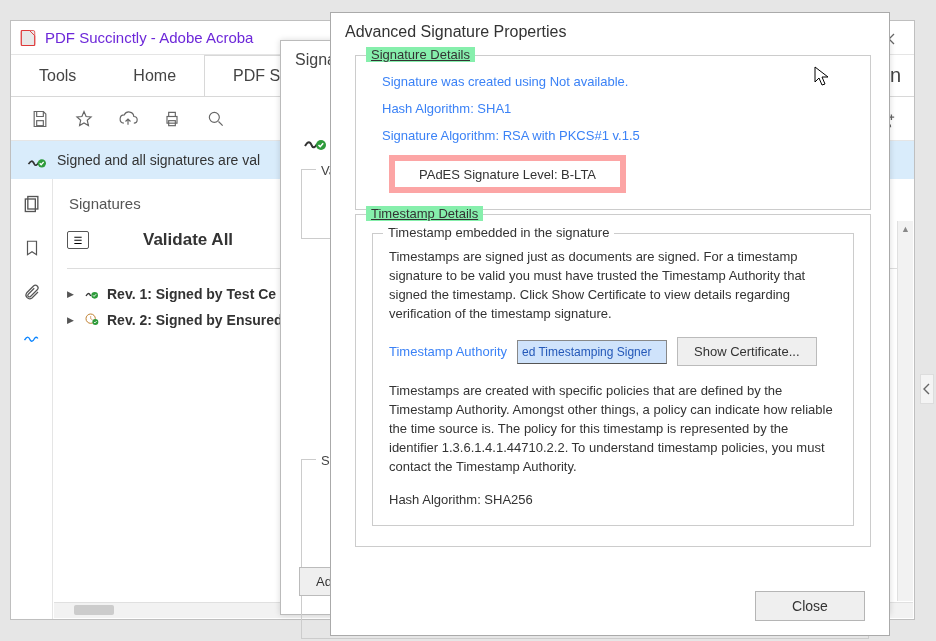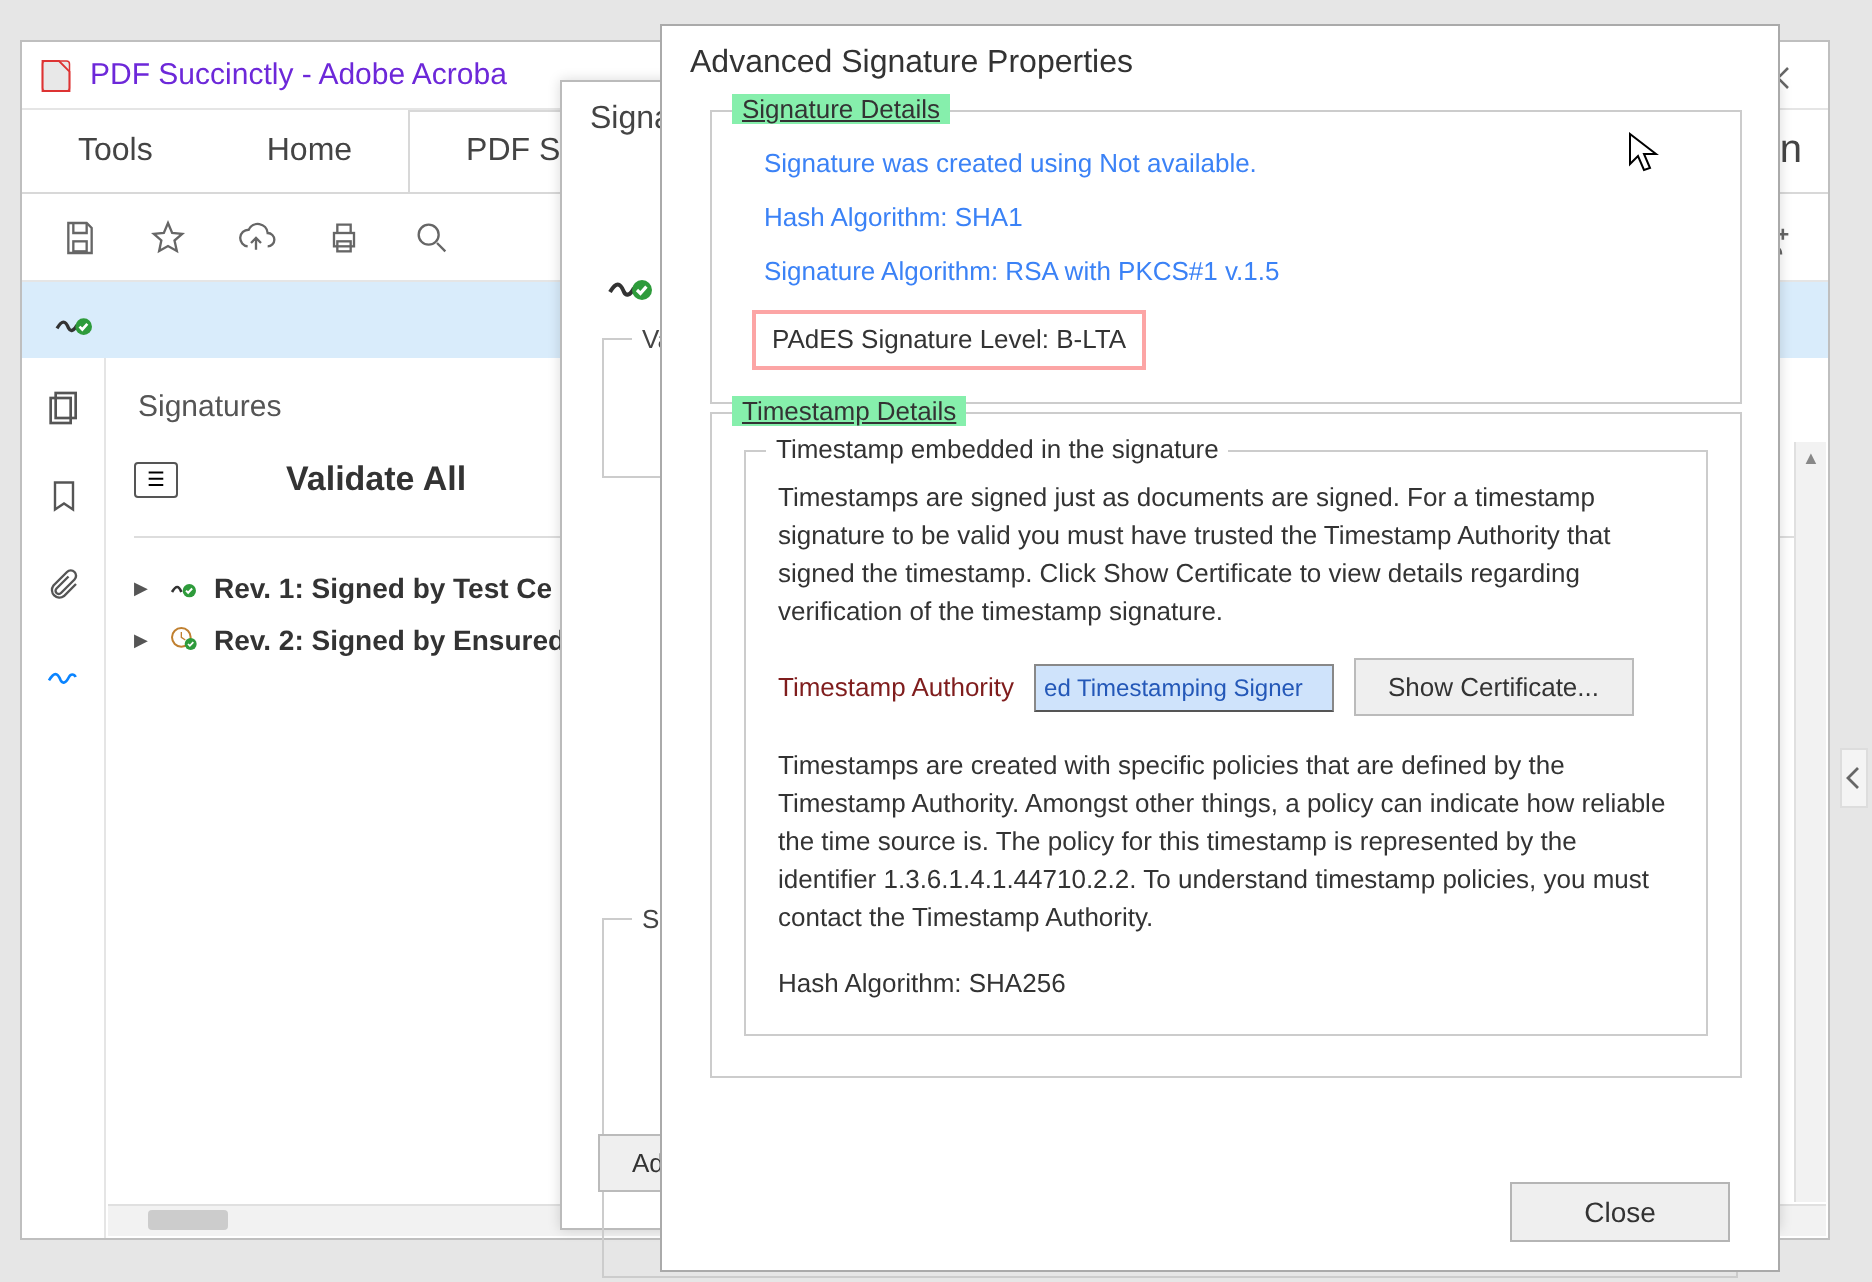--- a/index.html
+++ b/index.html
@@ -48,26 +48,26 @@
   .legend{ position:relative; top:-19px; background:#fff; padding:0 5px; font-size:13px; color:#444; display:inline-block;}
   .adv-btn-row{ position:absolute; bottom:18px; left:18px;}
   .std-btn{ background:#efefef; border:1px solid #bbb; font-size:13px; color:#333; padding:6px 16px; }
 
   
   .front-dialog{ position:absolute; left:330px; top:12px; width:560px; height:624px; background:#fff; border:1px solid #aaa;}
   .front-title{ padding:10px 14px; font-size:16px; color:#333;}
   .groupbox{ margin:4px 18px 4px 24px; border:1px solid #ccc; padding:14px 16px 16px 16px; position:relative;}
   .groupbox .gb-legend{ position:absolute; top:-9px; left:10px; background:#86efac; padding:0 5px; font-size:13px; color:#333;text-decoration:underline;}
   .gb-line{ font-size:13px; color:#3b82f6; margin:4px 0 12px 10px;}
-  .highlight-box{ border:2px solid #fca5a5; padding:4px 8px; display:inline-block; margin-left:4px;}
+  .highlight-box{ border:6px solid #fca5a5; padding:4px 24px; display:inline-block; margin-left:17px;}
   .inner-group{ border:1px solid #ccc; padding:14px 16px; position:relative; margin-top:4px;}
   .inner-group .ig-legend{ position:absolute; top:-9px; left:10px; background:#fff; padding:0 5px; font-size:13px; color:#333;}
   .para{ font-size:13px; color:#333; line-height:1.45; margin:0 0 14px 0;}
   .ts-row{ display:flex; align-items:center; gap:10px; margin-bottom:16px;}
-  .ts-label{ font-size:13px; color:#7f1d1d;}
+  .ts-label{ font-size:13px; color:#3b82f6;}
   .ts-val{ background:#cfe3fb; border:1px solid #888; border-bottom:1px solid #555; width:150px; height:24px; font-size:12px; color:#2458b8; display:flex; align-items:center; padding:0 4px; overflow:hidden; white-space:nowrap;}
   .close-row{ position:absolute; bottom:14px; right:24px;}
   .close-btn{ background:#efefef; border:1px solid #b5b5b5; font-size:14px; color:#333; width:110px; height:30px;}
 
   .cursor-arrow{position:absolute; left:814px; top:66px;}
 
   .scroll-stub{position:absolute; width:16px; background:#f2f2f2; border-left:1px solid #e0e0e0;}
   .scroll-thumb{background:#ccc; border-radius:2px; width:10px; margin:2px auto; height:20px;}
 </style>
 </head>
@@ -138,20 +138,21 @@
         </svg>
       </div>
   </div>
 
   <div class="banner">
     <svg class="sig-icon" width="22" height="20" viewBox="0 0 24 24">
         <path d="M3 17c3-5 5-5 7 0 1 2 3 2 5-2" stroke="#333" fill="none" stroke-width="2"></path>
         <circle cx="19" cy="16" r="5" fill="#2e9b3b"></circle>
         <path d="M16.5 16l1.7 1.7 3-3.4" stroke="#fff" fill="none" stroke-width="1.6"></path>
       </svg>
+    <span>Signed and all signatures are val</span>
   </div>
 
   <div class="main-area">
     <div class="left-rail">
       <div class="rail-btn">
           <svg width="20" height="20" viewBox="0 0 24 24">
             <rect x="7" y="3" width="12" height="15"></rect>
             <rect x="4" y="6" width="12" height="15"></rect>
           </svg>
         </div>

